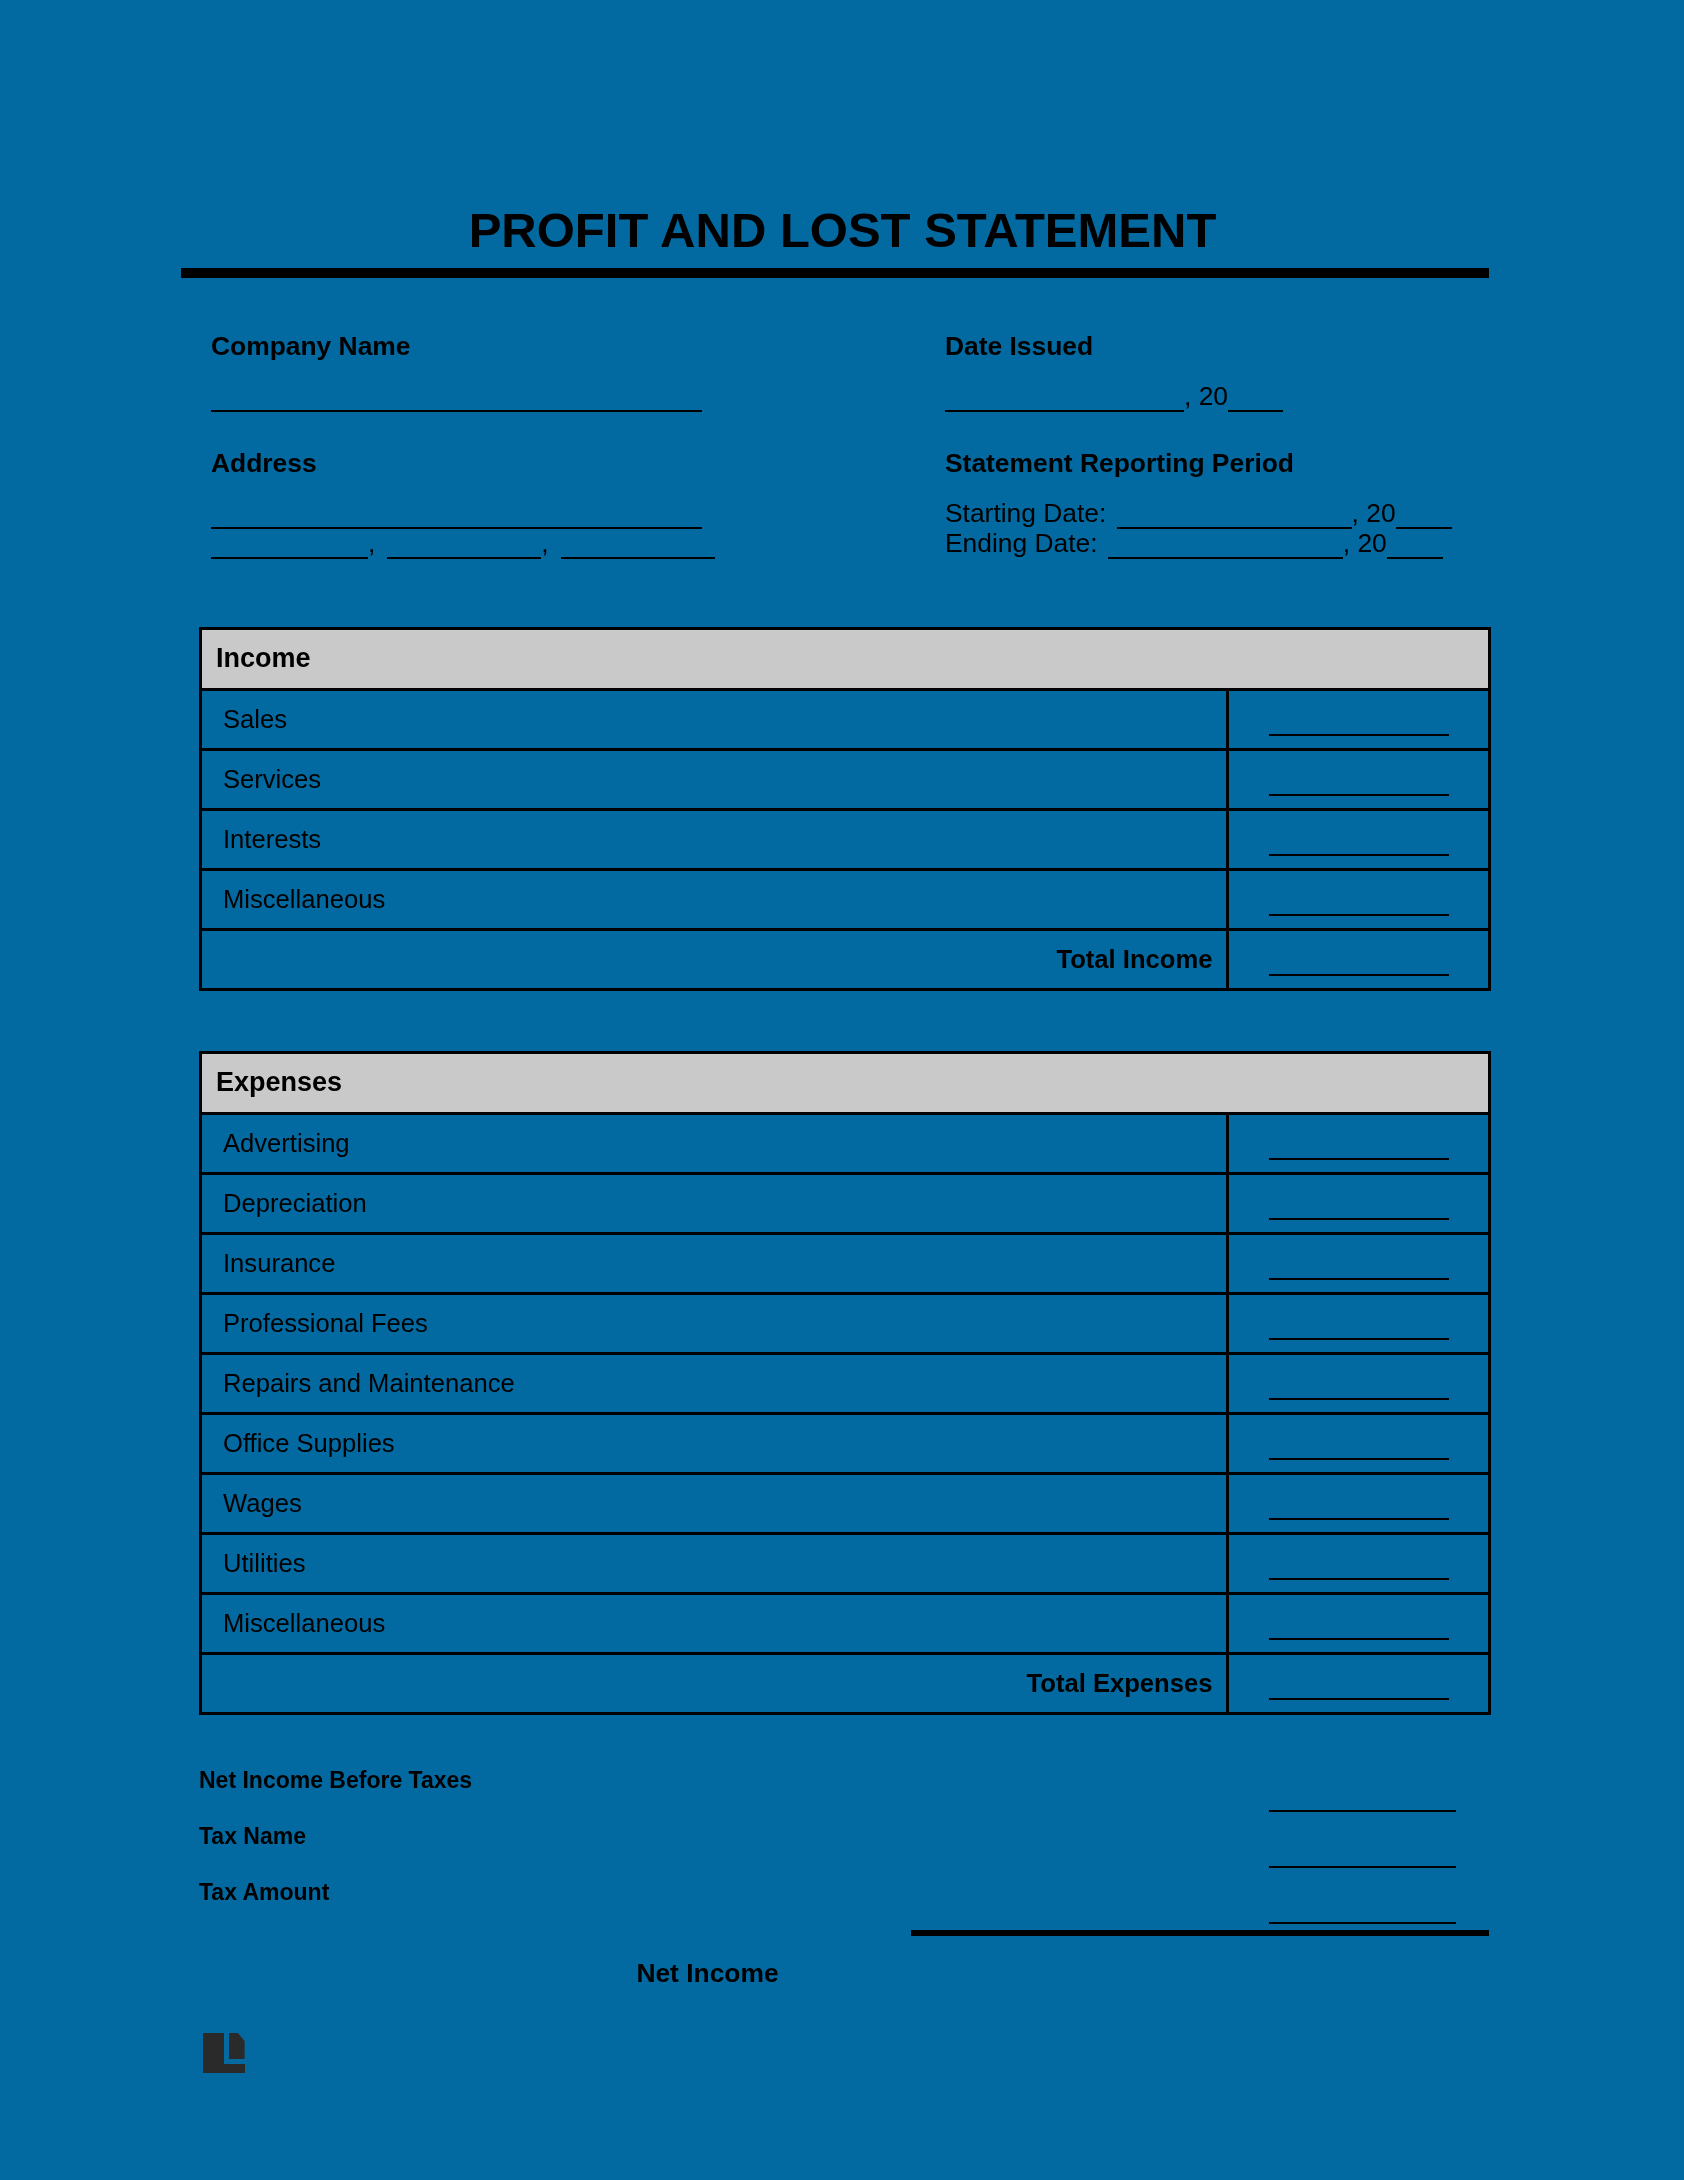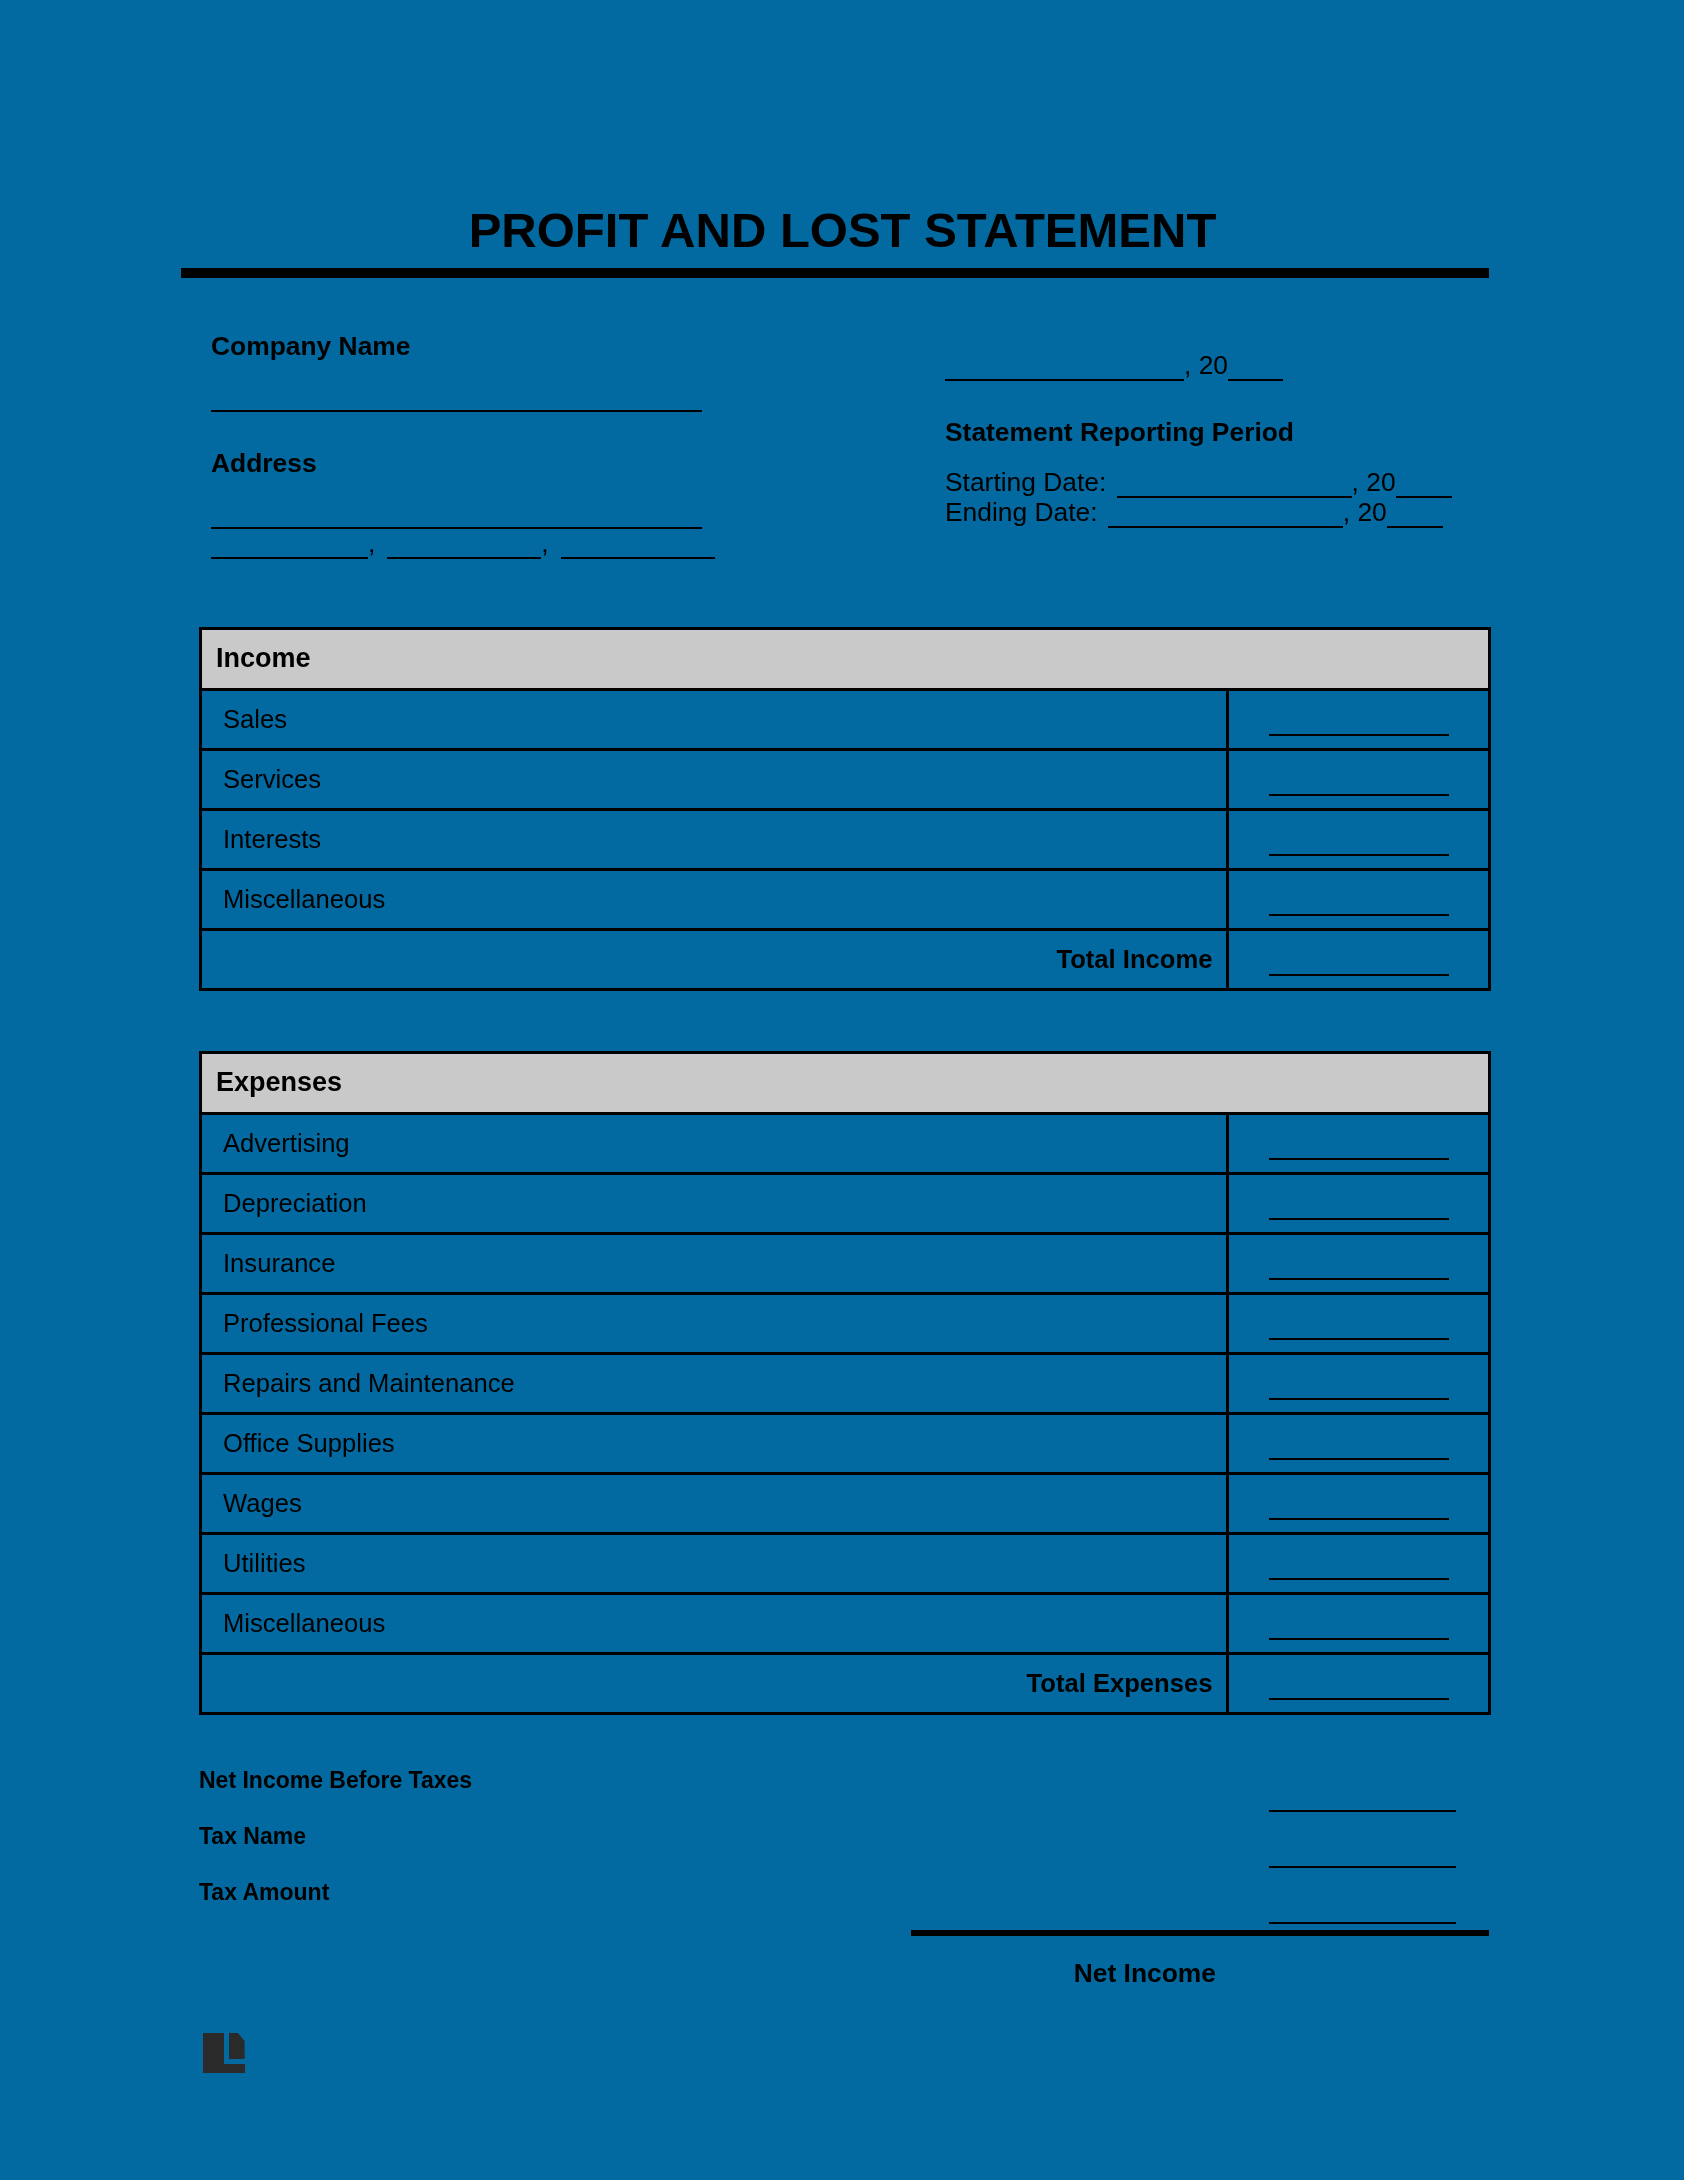--- a/index.html
+++ b/index.html
@@ -53,21 +53,21 @@
   
   .summary { margin:41px 0 0 199px; width:1290px; }
   .summary-row { display:flex; align-items:flex-end; height:56px; }
   .summary-label {
     width:1017px; text-align:left; font-size:23px; font-weight:700;
     line-height:31px; padding-bottom:15.3px;
   }
   .summary-line { width:187px; height:0; border-bottom:2.6px solid #000; margin-left:53px; }
   .summary-rule { width:578px; height:6px; background:#000; margin:6.8px 0 0 712px; }
   .net-row { display:flex; margin-top:22px; }
-  .net-label { width:1017px; text-align:right; font-size:26.4px; font-weight:700; line-height:31px; }
+  .net-label { width:1017px; text-align:center; font-size:26.4px; font-weight:700; line-height:31px; }
 
   
   .logo { position:absolute; left:203px; top:2033px; width:42px; height:40px; }
   .logo-stem { position:absolute; left:0; top:0; width:21px; height:40px; background:#2a2a2a; }
   .logo-foot { position:absolute; left:0; bottom:0; width:42px; height:9.4px; background:#2a2a2a; }
   .logo-page {
     position:absolute; left:25.6px; top:0; width:16px; height:26.4px; background:#2a2a2a;
     clip-path:polygon(0 0, 58% 0, 100% 30%, 100% 100%, 0 100%);
   }
 </style>
@@ -87,20 +87,21 @@
       </div>
       <div class="field-label second">Address</div>
       <div class="line-row">
         <span class="blank w577"></span>
       </div>
       <div class="line-row short">
         <span class="blank w184"></span><span class="sep">,</span><span class="blank w181"></span><span class="sep">,</span><span class="blank w181"></span>
       </div>
     </div>
     <div class="info-col-right">
+      <div class="field-label">Date Issued</div>
       <div class="line-row">
         <span class="blank w281"></span><span>, 20</span><span class="blank w64"></span>
       </div>
       <div class="field-label second">Statement Reporting Period</div>
       <div class="line-row">
         <span class="lbl-inline">Starting Date:</span><span class="blank w276"></span><span>, 20</span><span class="blank w66"></span>
       </div>
       <div class="line-row short">
         <span class="lbl-inline">Ending Date:</span><span class="blank w276"></span><span>, 20</span><span class="blank w66"></span>
       </div>

